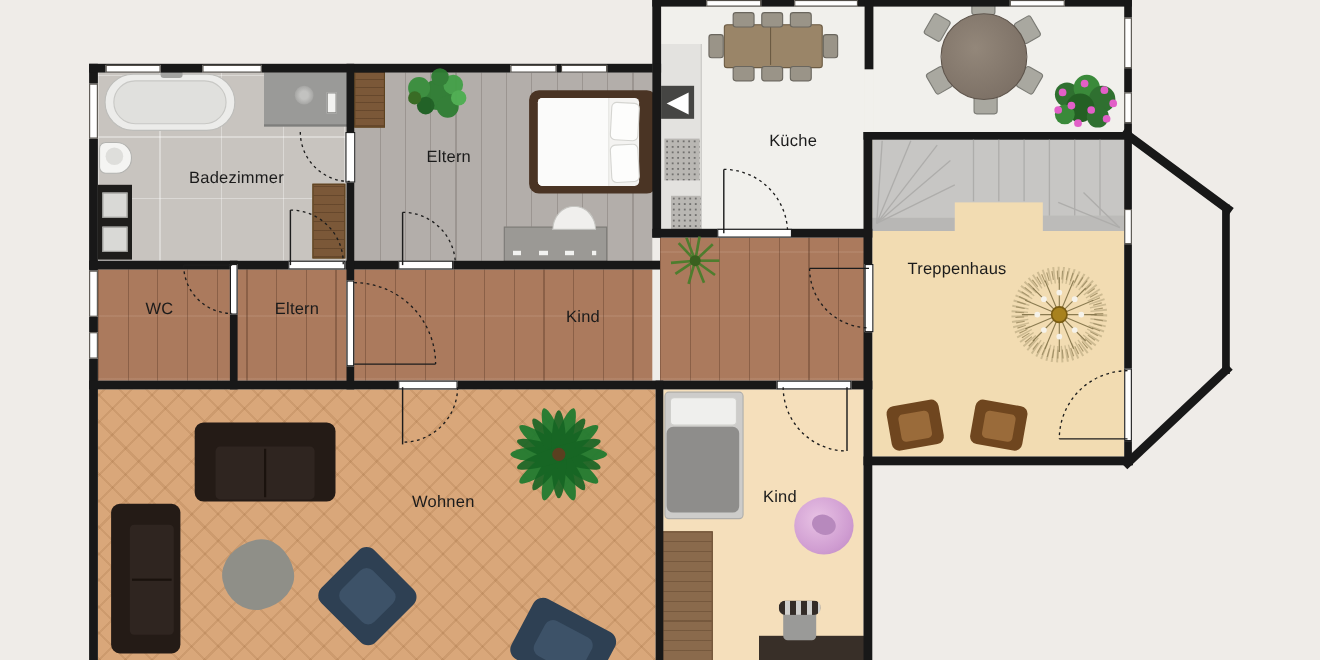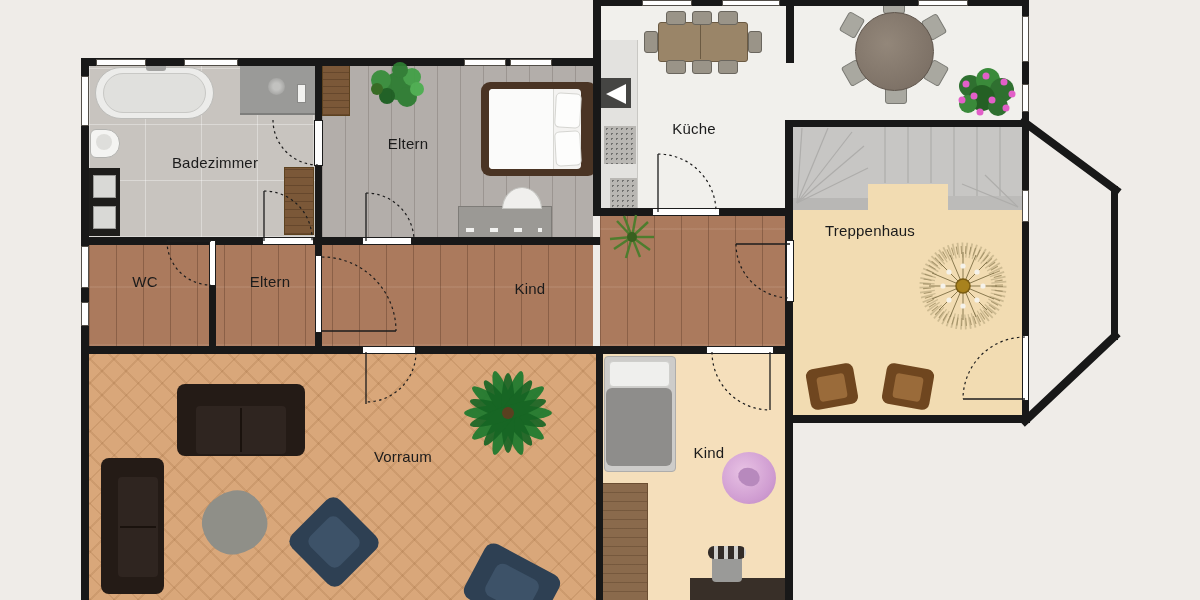--- a/index.html
+++ b/index.html
@@ -302,21 +302,21 @@
         <ellipse rx="40" ry="7" transform="rotate(90)"></ellipse>
         <ellipse rx="40" ry="7" transform="rotate(126)"></ellipse>
         <ellipse rx="40" ry="7" transform="rotate(162)"></ellipse>
       </g>
       <circle r="6" fill="#5a4020"></circle>
     </g>
   </svg>
 
   <span class="lbl" style="left:215px;top:162px">Badezimmer</span>
   <span class="lbl" style="left:408px;top:143px">Eltern</span>
-  <span class="lbl" style="left:694px;top:128px">Küche</span>
+  <span class="lbl" style="left:721px;top:128px">Küche</span>
   <span class="lbl" style="left:145px;top:281px">WC</span>
   <span class="lbl" style="left:270px;top:281px">Eltern</span>
   <span class="lbl" style="left:530px;top:288px">Kind</span>
-  <span class="lbl" style="left:870px;top:230px">Treppenhaus</span>
-  <span class="lbl" style="left:403px;top:456px">Vorraum</span>
+  <span class="lbl" style="left:870px;top:245px">Treppenhaus</span>
+  <span class="lbl" style="left:403px;top:456px">Wohnen</span>
   <span class="lbl" style="left:709px;top:452px">Kind</span>
 
 </div>
 
 </body></html>

